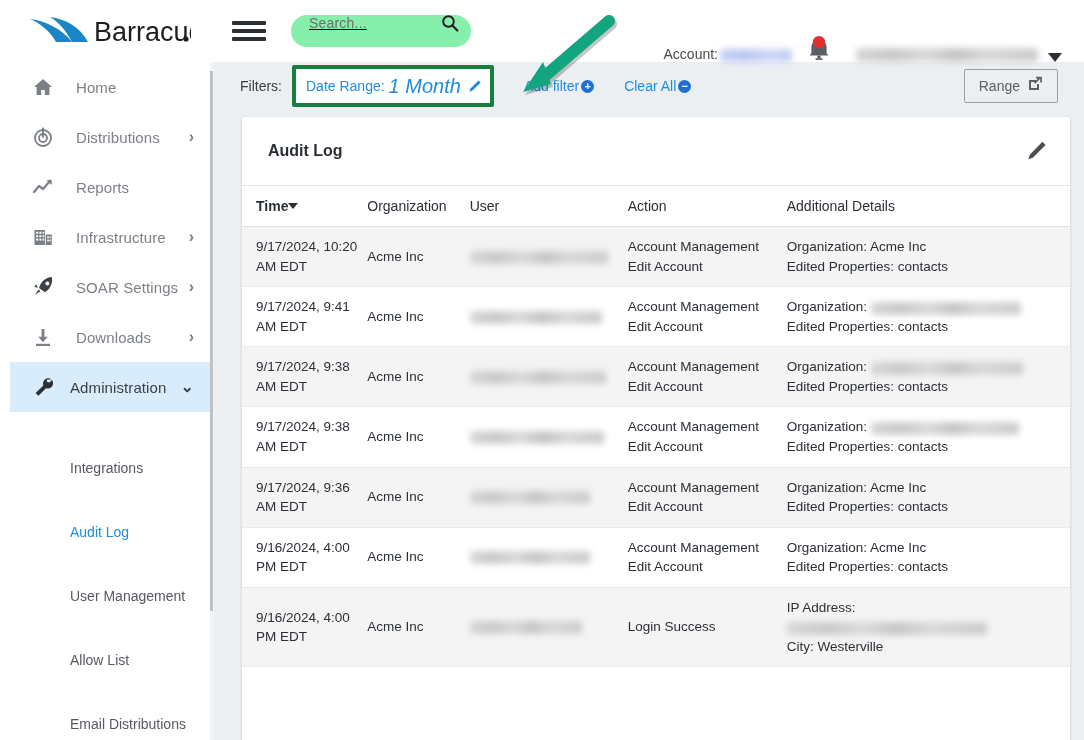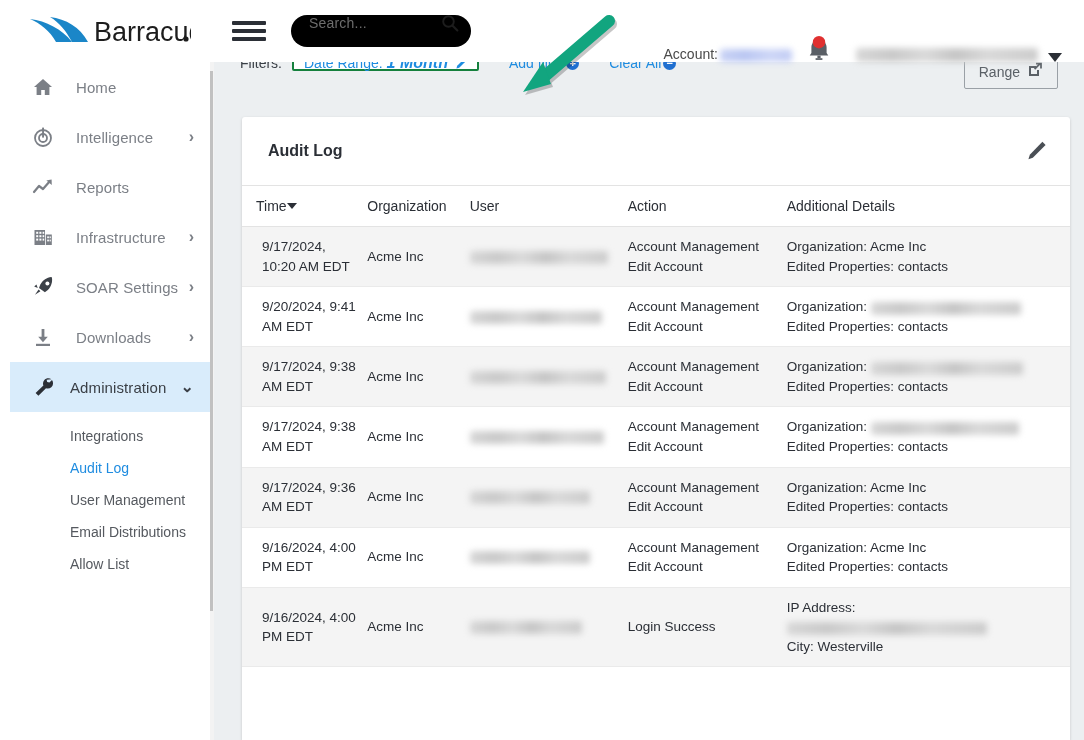--- a/index.html
+++ b/index.html
@@ -21,21 +21,21 @@
 
   .hamburger {
     margin-left: 32px; width: 34px; height: 26px;
     display: flex; flex-direction: column; justify-content: space-between;
     padding: 3px 0; cursor: pointer;
   }
   .hamburger span { display: block; height: 4px; background: #2b2f36; border-radius: 1px; }
 
   .searchbox {
     margin-left: 25px; width: 180px; height: 32px; border-radius: 16px;
-    background: #000000; display: flex; align-items: center;
+    background: #86efac; display: flex; align-items: center;
     padding: 0 12px 17px 18px; cursor: text; text-decoration: underline;
   }
   .searchbox .sv { flex: 1; font-size: 14px; color: #6d6d6d; letter-spacing: .2px; }
   .searchbox .si { width: 18px; height: 18px; flex: 0 0 18px; }
 
   .topright {
     margin-left: auto; display: flex; align-items: flex-end;
     padding-right: 22px; height: 62px;
   }
   .acct-label { font-size: 14px; color: #4a4a4a; }
@@ -71,21 +71,21 @@
     position: absolute; right: 16px; color: #7b7f86;
     font-size: 16px; line-height: 1; font-weight: 600;
   }
   .nav-item.active { background: #d9ecfb; }
   .nav-item.active .lbl { color: #3a3f46; margin-left: 8px; }
   .nav-item.active .chev { color: #3a3f46; }
 
   .subnav { padding-top: 8px; }
   .sub-item {
     height: 32px; display: flex; align-items: center;
-    padding-left: 60px; font-size: 14px; color: #55595f; cursor: pointer;
+    padding-left: 60px; font-size: 14px; color: #55595f; cursor: pointer; margin-top: 32px;
   }
   .sub-item.sel { color: #1f8ce0; }
 
   
   .scrollstrip {
     position: absolute; left: 200px; top: 55px; width: 14px; height: 685px;
     background: #f3f3f3; z-index: 25;
   }
   .scrollstrip .thumb {
     position: absolute; left: 1px; top: 16px; width: 12px; height: 540px;
@@ -94,30 +94,30 @@
   .scrollstrip .uparrow {
     position: absolute; left: 3px; top: 3px; width: 9px; height: 3px; background: #9a9a9a;
   }
 
   
   .main {
     position: absolute; left: 214px; top: 55px; width: 870px; height: 685px;
     background: #eceff1; z-index: 10; overflow: hidden;
   }
   .filterbar {
-    height: 62px; display: flex; align-items: flex-start; padding: 0 26px 0 26px;
+    height: 62px; display: flex; align-items: center; padding: 0 26px 0 26px;
   }
   .flt-label { font-size: 14px; color: #3a3f46; margin-right: 10px; }
   .chip {
-    height: 16px; border: 2px solid #15803d; border-radius: 2px;
+    height: 42px; border: 4px solid #15803d; border-radius: 2px;
     display: flex; align-items: center; padding: 0 8px 0 10px;
     background: #ffffff; cursor: pointer;
   }
   .chip .k { font-size: 14px; color: #1f8ce0; }
-  .chip .v { font-size: 16px; color: #1f8ce0; font-style: italic; margin-left: 4px; font-weight: bold; }
+  .chip .v { font-size: 20px; color: #1f8ce0; font-style: italic; margin-left: 4px; }
   .chip .pen { margin-left: 6px; width: 15px; height: 15px; display: block; }
 
   .linkbtn {
     display: flex; align-items: center; font-size: 14px;
     color: #1f8ce0; margin-left: 30px; cursor: pointer;
   }
   .linkbtn .badge {
     width: 13px; height: 13px; border-radius: 50%; background: #1f6fd0;
     color: #fff; font-size: 11px; line-height: 13px; text-align: center;
     margin-left: 2px; font-weight: bold;
@@ -142,30 +142,30 @@
   .card-title { font-size: 16px; font-weight: bold; color: #2b2f36; }
   .card-edit { margin-left: auto; width: 22px; height: 22px; cursor: pointer; }
 
   table { width: 100%; border-collapse: collapse; table-layout: fixed; }
   th {
     text-align: left; font-size: 14px; font-weight: normal; color: #2b2f36;
     padding: 12px 6px 12px 0; border-top: 1px solid #e3e3e3;
     border-bottom: 1px solid #e3e3e3; vertical-align: middle;
   }
   th:first-child { padding-left: 14px; }
-  .th-in { display: flex; align-items: center; cursor: pointer; }
+  .th-in { display: flex; align-items: center; cursor: pointer; font-weight: bold; }
   .sortcar {
     width: 0; height: 0; border-left: 5px solid transparent;
     border-right: 5px solid transparent; border-top: 6px solid #2b2f36;
   }
   td {
     font-size: 13.5px; color: #2b2f36; padding: 10px 6px 10px 0;
     vertical-align: middle; border-bottom: 1px solid #eaeaea; line-height: 1.45;
   }
-  td:first-child { padding-left: 20px; }
+  td:first-child { padding-left: 14px; }
   tr.alt td { background: #f4f4f4; }
   .col-time  { width: 115px; }
   .col-org   { width: 94px; }
   .col-user  { width: 145px; }
   .col-act   { width: 146px; }
   .col-det   { width: 260px; }
   .cellline { display: block; }
 </style>
 </head>
 <body>
@@ -229,21 +229,21 @@
     </div>
 
     <div class="nav-item">
       <span class="ico">
         <svg width="22" height="22" viewBox="0 0 22 22">
           <circle cx="11" cy="12" r="8" fill="none" stroke="#7b7f86" stroke-width="1.8"></circle>
           <circle cx="11" cy="12" r="4" fill="none" stroke="#7b7f86" stroke-width="1.8"></circle>
           <rect x="10.1" y="1.6" width="1.9" height="10" fill="#7b7f86"></rect>
         </svg>
       </span>
-      <span class="lbl">Intelligence</span>
+      <span class="lbl">Distributions</span>
       <span class="chev">›</span>
     </div>
 
     <div class="nav-item">
       <span class="ico">
         <svg width="22" height="22" viewBox="0 0 22 22">
           <polyline points="2,16 7,10 11,13 18,5" fill="none" stroke="#7b7f86" stroke-width="2.2" stroke-linecap="round" stroke-linejoin="round"></polyline>
           <polygon points="19.6,3.4 19.8,9 14.4,4.4" fill="#7b7f86"></polygon>
         </svg>
       </span>
@@ -315,24 +315,24 @@
       <div class="sub-item">
         <span>Integrations</span>
       </div>
       <div class="sub-item sel">
         <span>Audit Log</span>
       </div>
       <div class="sub-item">
         <span>User Management</span>
       </div>
       <div class="sub-item">
+        <span>Allow List</span>
+      </div>
+      <div class="sub-item">
         <span>Email Distributions</span>
-      </div>
-      <div class="sub-item">
-        <span>Allow List</span>
       </div>
     </div>
   </div>
 
   <div class="scrollstrip">
     <div class="uparrow"></div>
     <div class="thumb"></div>
   </div>
 
   <div class="main">
@@ -419,21 +419,21 @@
               <td>
                 <span class="cellline">Account Management</span>
                 <span class="cellline">Edit Account</span>
               </td>
               <td>
                 <span class="cellline">Organization: Acme Inc</span>
                 <span class="cellline">Edited Properties: contacts</span>
               </td>
             </tr>
             <tr>
-              <td>9/20/2024, 9:41 AM EDT</td>
+              <td>9/17/2024, 9:41 AM EDT</td>
               <td>Acme Inc</td>
               <td><span class="redact-grey" style="width: 132px; height: 13px;"></span></td>
               <td>
                 <span class="cellline">Account Management</span>
                 <span class="cellline">Edit Account</span>
               </td>
               <td>
                 <span class="cellline">Organization: <span class="redact-grey" style="width: 150px; height: 13px; margin-bottom: -1px;"></span></span>
                 <span class="cellline">Edited Properties: contacts</span>
               </td>

